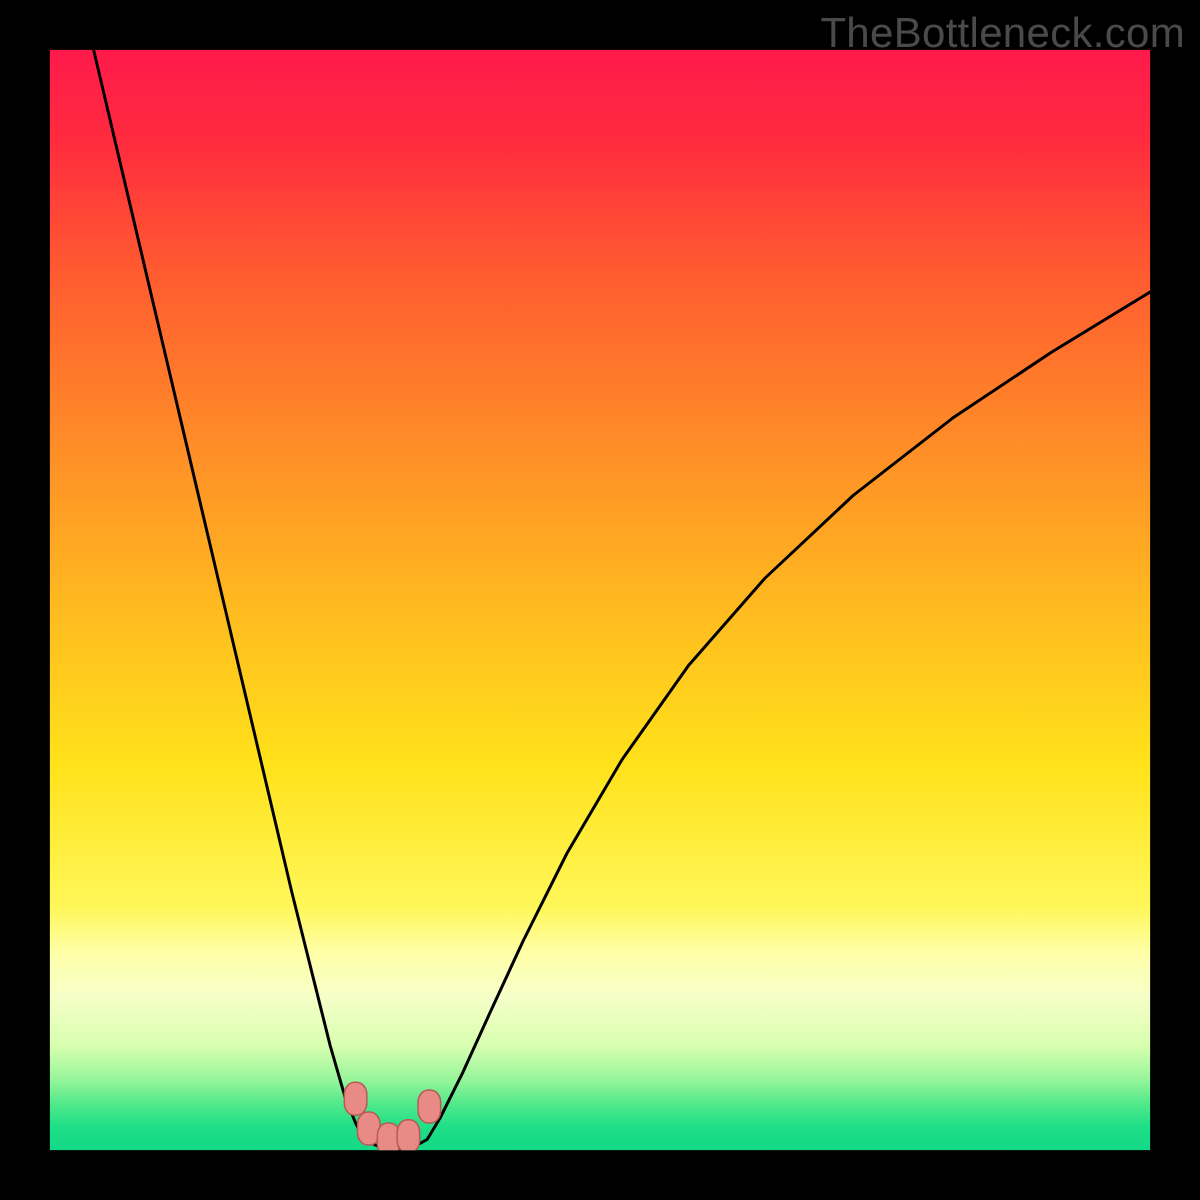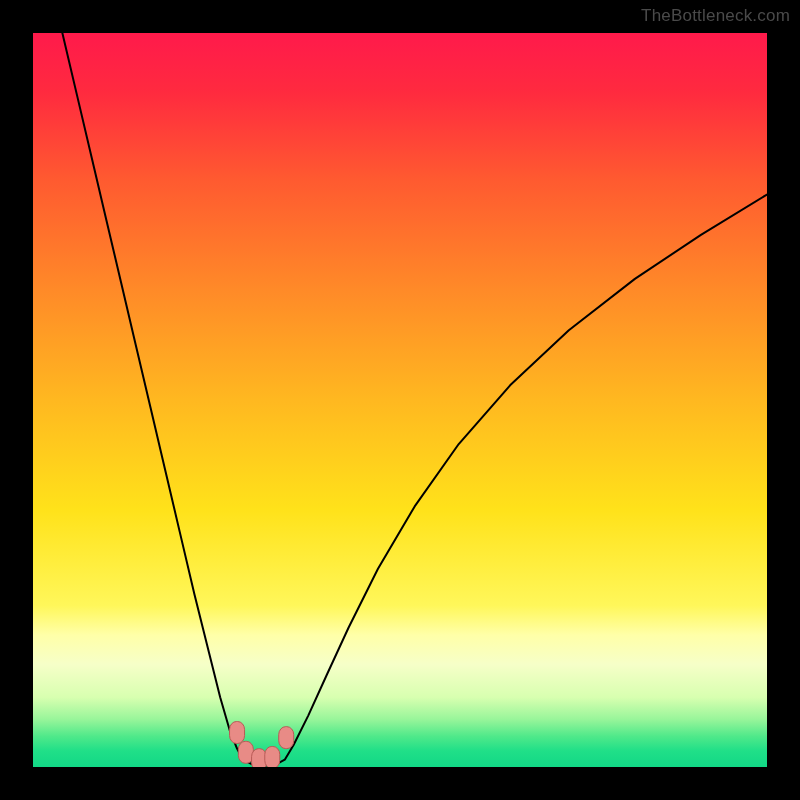--- a/index.html
+++ b/index.html
@@ -22,21 +22,21 @@
     top: 33px;
     width: 734px;
     height: 734px;
     overflow: hidden;
   }
   .watermark {
     position: absolute;
     top: 6px;
     right: 10px;
     color: #4a4a4a;
-    font-size: 17px;
+    font-size: 28px;
     font-weight: 500;
     letter-spacing: 0.2px;
     font-family: Arial, Helvetica, sans-serif;
     margin-left: 19px;
   }
   svg { display: block; }
 </style>
 </head>
 <body>
 

